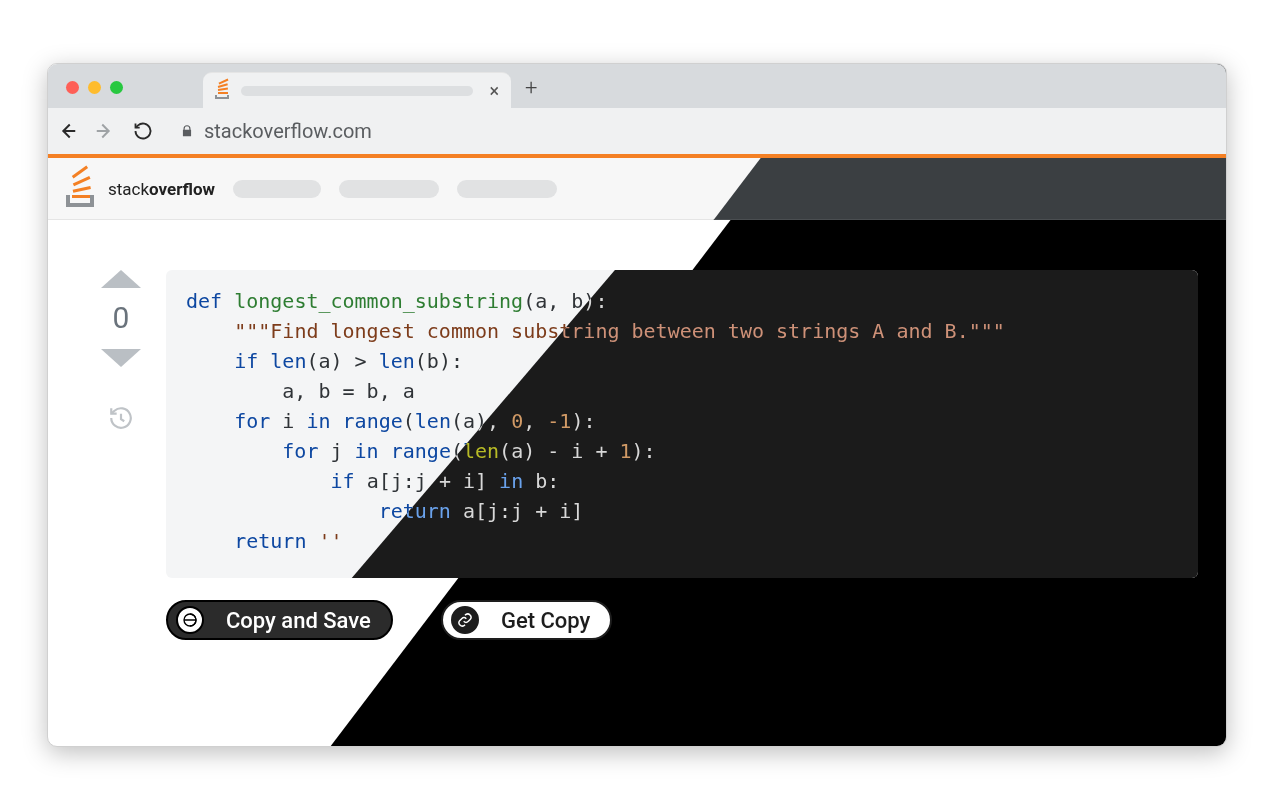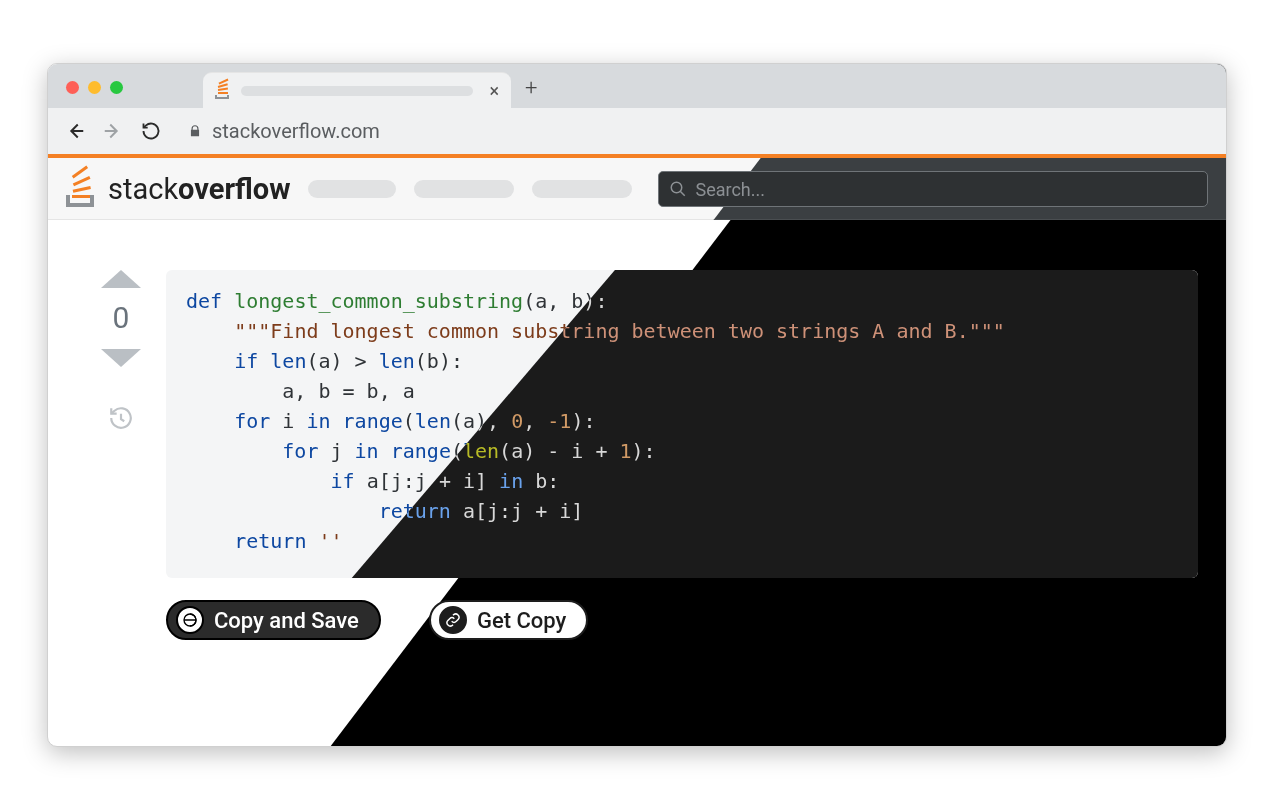--- a/index.html
+++ b/index.html
@@ -51,21 +51,21 @@
     display: flex; align-items: center; padding: 0 12px; gap: 10px;
     border-top: 1px solid #e5e5e5;
   }
   .tab .favicon { width: 16px; height: 16px; display:flex; align-items:flex-end; }
   .tab .title-strip { flex:1; height: 10px; background: #dddfe1; border-radius: 5px; margin-right:6px;}
   .tab .close { color: #555; font-size: 18px; line-height: 1; }
   .newtab { color:#444; font-size: 22px; margin: 0 0 8px 14px; font-weight: 300;}
   
   .addrbar {
     height: 46px; display:flex; align-items:center; gap: 16px;
-    padding: 0 16px; position: relative; z-index: 2;
+    padding: 0 8px; position: relative; z-index: 2;
     background: #f0f1f2;
   }
   .nav-icon { width:22px; height:22px; color:#2b2b2b; display:flex; align-items:center; justify-content:center;}
   .nav-icon.dim { color:#9fa3a6; }
   .url-pill {
     display:flex; align-items:center; gap:10px; font-size: 20px; color:#5a5d60;
     margin-left: 10px;
   }
   .lock { width:14px; height:14px; }
   
@@ -74,21 +74,21 @@
   .site-header {
     height: 62px; display:flex; align-items:center; gap: 18px; padding: 0 18px;
     position: relative; z-index: 2;
   }
   .site-header-bg-light { position:absolute; inset:0; background:#f7f7f7; z-index:-2; border-bottom:1px solid #e5e5e5;}
   .site-header-bg-dark {
     position:absolute; inset:0; background:#3b3f42; z-index:-1; border-bottom:1px solid #4a4e51;
     clip-path: polygon(100% 0, 100% 100%, 56.5% 100%, 60.5% 0);
   }
   .logo { display:flex; align-items:center; gap:6px; }
-  .logo-text { font-size: 29px; color:#222; }
+  .logo-text { font-size: 17px; color:#222; }
   .logo-text b { font-weight: 700; }
   .nav-pill { height: 18px; border-radius: 9px; background:#e1e2e3; }
   .np1{width:88px;} .np2{width:100px;} .np3{width:100px;}
   .search {
     flex:1; height: 36px; border:1px solid #6f7478; border-radius:5px;
     display:flex; align-items:center; gap:8px; padding: 0 10px;
     background: #2e3133; color:#8c9094; font-size:18px;
     margin-left: 8px;
   }
   .search svg { width:18px; height:18px; }
@@ -115,21 +115,21 @@
   }
   .code-light { background:#f4f5f6; color:#2f3337; }
   .code-dark  { background:#1b1b1b; color:#d8d8d8;
     clip-path: polygon(100% 0, 100% 100%, 18% 100%, 43.5% 0);
   }
   .k-l { color:#0d47a1; } .fn-l { color:#2e7d32; } .str-l{color:#7d3c1b;} .num-l{color:#1b5e20;}
   .k-d { color:#6aa2ec; } .fn-d { color:#b8bb26; } .str-d{color:#ce9178;} .num-d{color:#d19a66;}
   
   .btn-row { display:flex; gap:48px; margin-top: 22px; margin-left: 0px;}
   .pill-btn {
-    display:inline-flex; align-items:center; gap:10px; height:40px; padding:0 20px 0 8px;
+    display:inline-flex; align-items:center; gap:22px; height:40px; padding:0 20px 0 8px;
     border-radius: 20px; font-size:22px; font-weight:500;
   }
   .pill-dark { background:#2b2b2b; color:#fff; border:2px solid #000;}
   .pill-light{ background:#fff; color:#1d1d1d; border:2px solid #1d1d1d;}
   .pill-icon { width:28px; height:28px; border-radius:50%; background:#fff; display:flex; align-items:center; justify-content:center; border:2px solid #000;}
   .pill-light .pill-icon { background:#1d1d1d; border-color:#1d1d1d; }
   
   .so-favicon { position:relative; width:16px; height:16px; }
   .so-tray { position:absolute; bottom:0; left:0; width:14px; height:4px; border:2px solid #8e9296; border-top:none; }
   .so-stack { position:absolute; bottom:4px; left:3px; }
@@ -217,27 +217,20 @@
             <div class="big-bar"></div>
             <div class="big-bar"></div>
           </div>
         <div class="big-tray"></div>
       </div>
       <span class="logo-text"><span>stack</span><b>overflow</b></span>
     </div>
     <div class="nav-pill np1"></div>
     <div class="nav-pill np2"></div>
     <div class="nav-pill np3"></div>
-    <div class="search">
-      <svg viewBox="0 0 24 24" fill="none" stroke="currentColor" stroke-width="2">
-          <circle cx="10" cy="10" r="7"></circle>
-          <path d="M21 21l-6-6"></path>
-        </svg>
-      <span>Search...</span>
-    </div>
   </div>
 
   <div class="content">
     <div class="vote-col">
       <div class="vote-arrow vote-up"></div>
       <div class="vote-score">0</div>
       <div class="vote-arrow vote-down"></div>
       <div class="history-icon">
         <svg viewBox="0 0 24 24" width="26" height="26" fill="none" stroke="currentColor" stroke-width="2">
             <path d="M3 12a9 9 0 1 0 3-6.7L3 8"></path>

